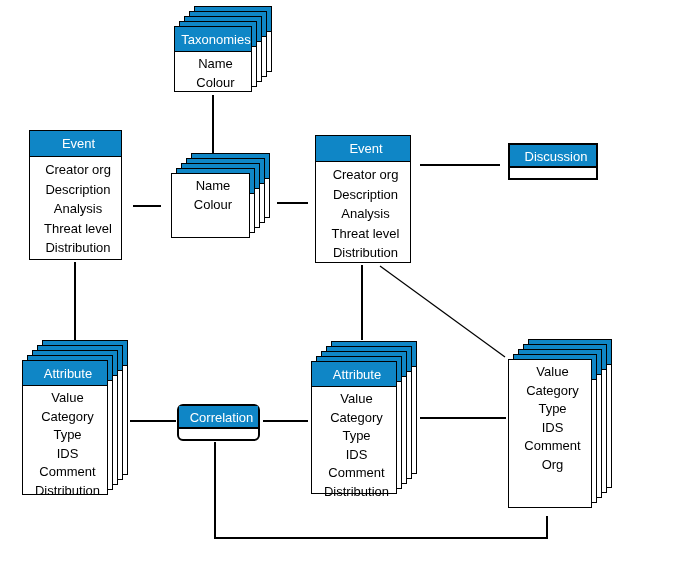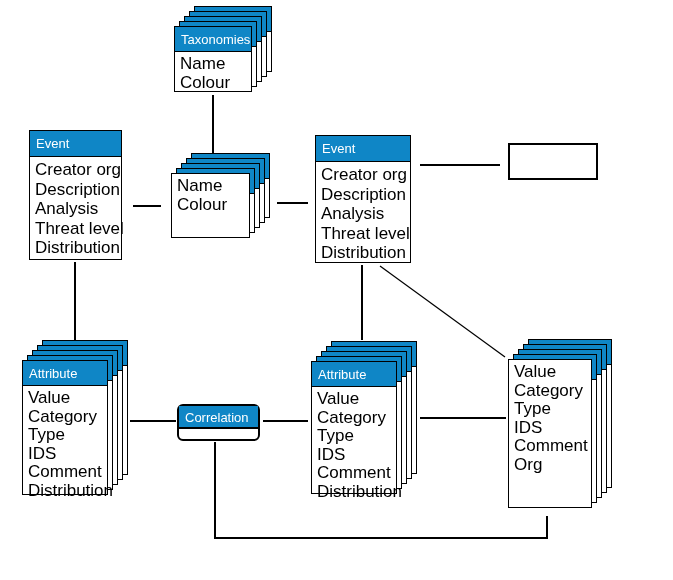--- a/index.html
+++ b/index.html
@@ -1,31 +1,31 @@
 <!DOCTYPE html>
 <html><head>
 <meta charset="utf-8">
 <style>
   html,body{margin:0;padding:0;background:#ffffff;}
   #canvas{
     position:relative;width:673px;height:580px;background:#ffffff;overflow:hidden;
     font-family:"Liberation Sans", sans-serif;
   }
-  .node{position:absolute;}
+  .node{position:absolute;text-align:center;}
   .card{
     position:absolute;background:#ffffff;border:1px solid #000000;
     box-sizing:border-box;
   }
   .card .hdr{
     background:#0f86c6;color:#ffffff;font-weight:normal;font-size:13px;
     height:25px;line-height:25px;padding-left:6px;border-bottom:1px solid #000000;
     box-sizing:border-box;white-space:nowrap;overflow:hidden;
   }
   .card .body{padding:3px 0 0 5px;box-sizing:border-box;}
-  .row{font-size:17px;line-height:18.5px;color:#000000;white-space:nowrap;}
+  .row{font-size:13px;line-height:18.5px;color:#000000;white-space:nowrap;}
   
   .ev .hdr{height:26px;line-height:26px;}
   .ev .row{line-height:19.5px;}
   
   .small{border-width:2px;}
   .small .hdr{height:23px;line-height:23px;border-bottom-width:2px;}
   .tax .hdr{font-weight:normal;}
   svg.wires{position:absolute;left:0;top:0;pointer-events:none;}
 </style>
 </head>
@@ -111,20 +111,21 @@
         <div class="row">Description</div>
         <div class="row">Analysis</div>
         <div class="row">Threat level</div>
         <div class="row">Distribution</div>
       </div>
     </div>
   </div>
 
   <div class="node" style="left:508px;top:143px;width:90px;height:37px;">
     <div class="card small" style="left:0;top:0;width:90px;height:37px;">
+      <div class="hdr">Discussion</div>
       <div class="body"></div>
     </div>
   </div>
 
   <div class="node" style="left:22px;top:360px;width:86px;height:135px;">
     <div class="card" style="left:20px;top:-20px;width:86px;height:135px;">
         <div class="hdr"></div>
       </div>
     <div class="card" style="left:15px;top:-15px;width:86px;height:135px;">
         <div class="hdr"></div>

